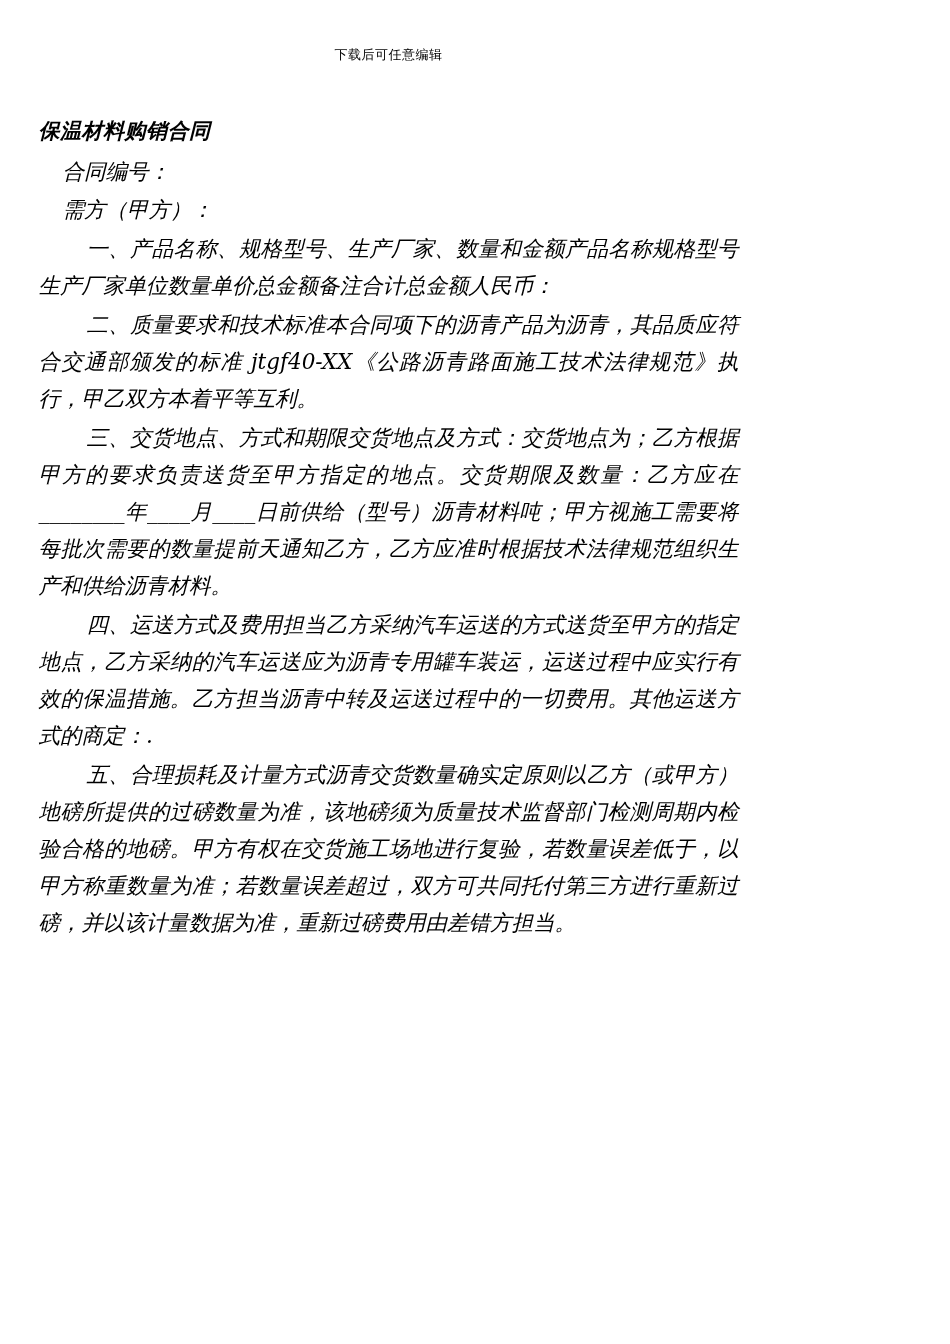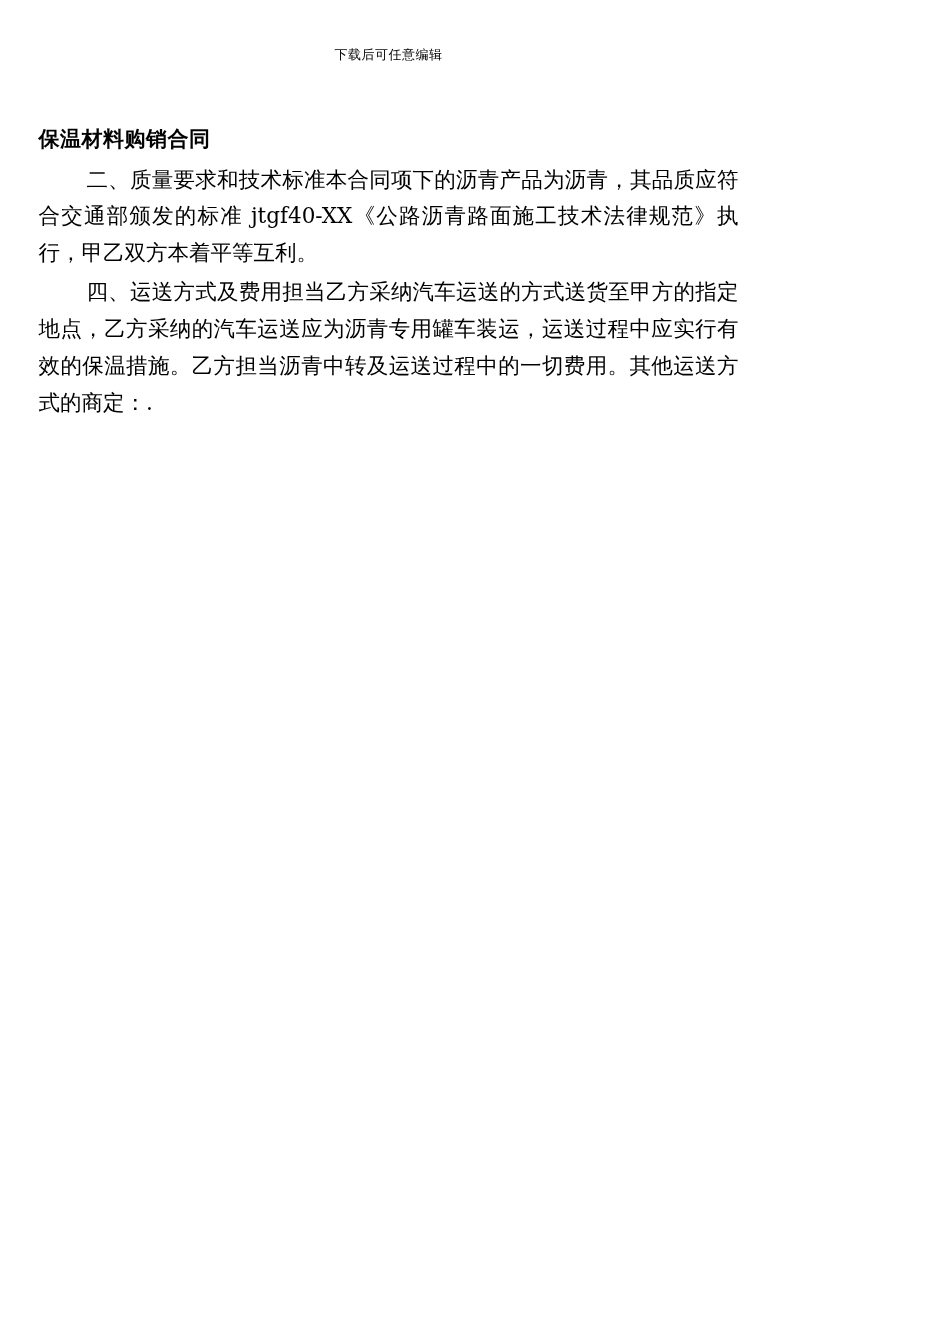--- a/index.html
+++ b/index.html
@@ -24,24 +24,25 @@
   }
   .header-note {
     text-align: center;
     font-size: 13px;
     color: #000;
     padding-top: 46px;
     letter-spacing: 0.5px;
     font-family: "DejaVu Sans", "Liberation Sans", sans-serif;
   }
   .content {
-    margin: 8px auto;
+    margin: 0 auto;
     width: 700px;
     padding-top: 52px;
     font-family: "DejaVu Serif", "Liberation Serif", serif;
+    font-style: italic;
   }
   .doc-title {
     font-size: 21px;
     line-height: 1.5;
     margin: 0 0 6px 0;
     font-family: "DejaVu Sans", "Liberation Sans", sans-serif;
     letter-spacing: 0.5px;
   }
   .para {
     font-size: 21.5px;
@@ -62,18 +63,23 @@
 <body>
 
 <div class="page">
 
   <div class="header-note">下载后可任意编辑</div>
 
   <div class="content">
 
     <h1 class="doc-title">保温材料购销合同</h1>
 
+    <p class="para indent1">合同编号：</p>
+    <p class="para indent1">需方（甲方）：</p>
 
+    <p class="para indent2">一、产品名称、规格型号、生产厂家、数量和金额产品名称规格型号生产厂家单位数量单价总金额备注合计总金额人民币：</p>
     <p class="para indent2">二、质量要求和技术标准本合同项下的沥青产品为沥青，其品质应符合交通部颁发的标准 jtgf40-XX《公路沥青路面施工技术法律规范》执行，甲乙双方本着平等互利。</p>
+    <p class="para indent2">三、交货地点、方式和期限交货地点及方式：交货地点为；乙方根据甲方的要求负责送货至甲方指定的地点。交货期限及数量：乙方应在________年____月____日前供给（型号）沥青材料吨；甲方视施工需要将每批次需要的数量提前天通知乙方，乙方应准时根据技术法律规范组织生产和供给沥青材料。</p>
     <p class="para indent2">四、运送方式及费用担当乙方采纳汽车运送的方式送货至甲方的指定地点，乙方采纳的汽车运送应为沥青专用罐车装运，运送过程中应实行有效的保温措施。乙方担当沥青中转及运送过程中的一切费用。其他运送方式的商定：.</p>
+    <p class="para indent2">五、合理损耗及计量方式沥青交货数量确实定原则以乙方（或甲方）地磅所提供的过磅数量为准，该地磅须为质量技术监督部门检测周期内检验合格的地磅。甲方有权在交货施工场地进行复验，若数量误差低于，以甲方称重数量为准；若数量误差超过，双方可共同托付第三方进行重新过磅，并以该计量数据为准，重新过磅费用由差错方担当。</p>
 
   </div>
 </div>
 
 </body></html>

